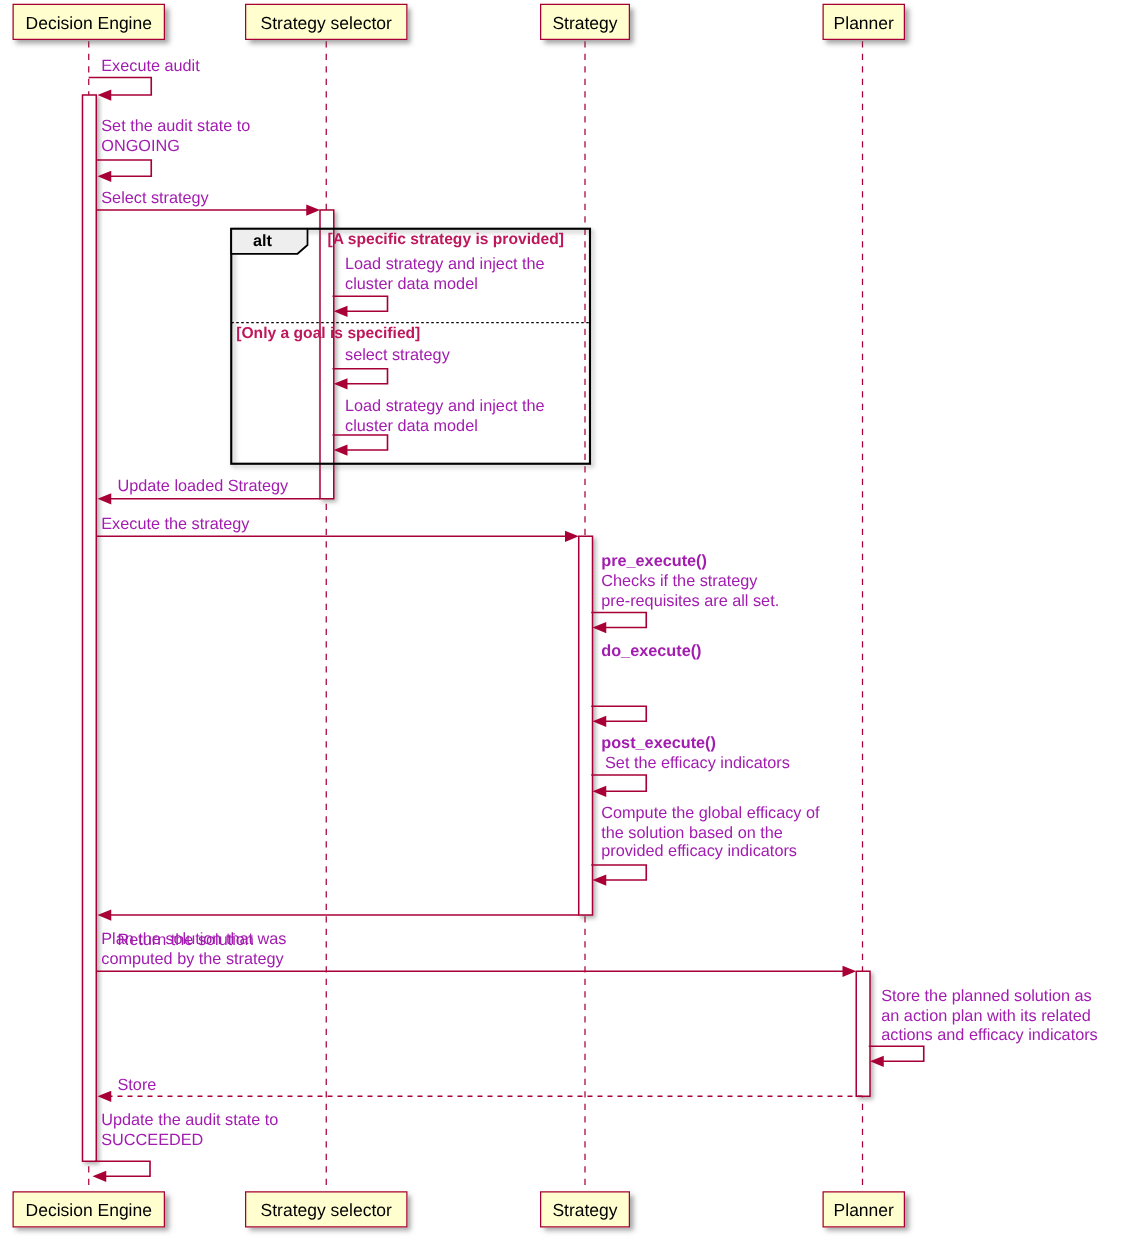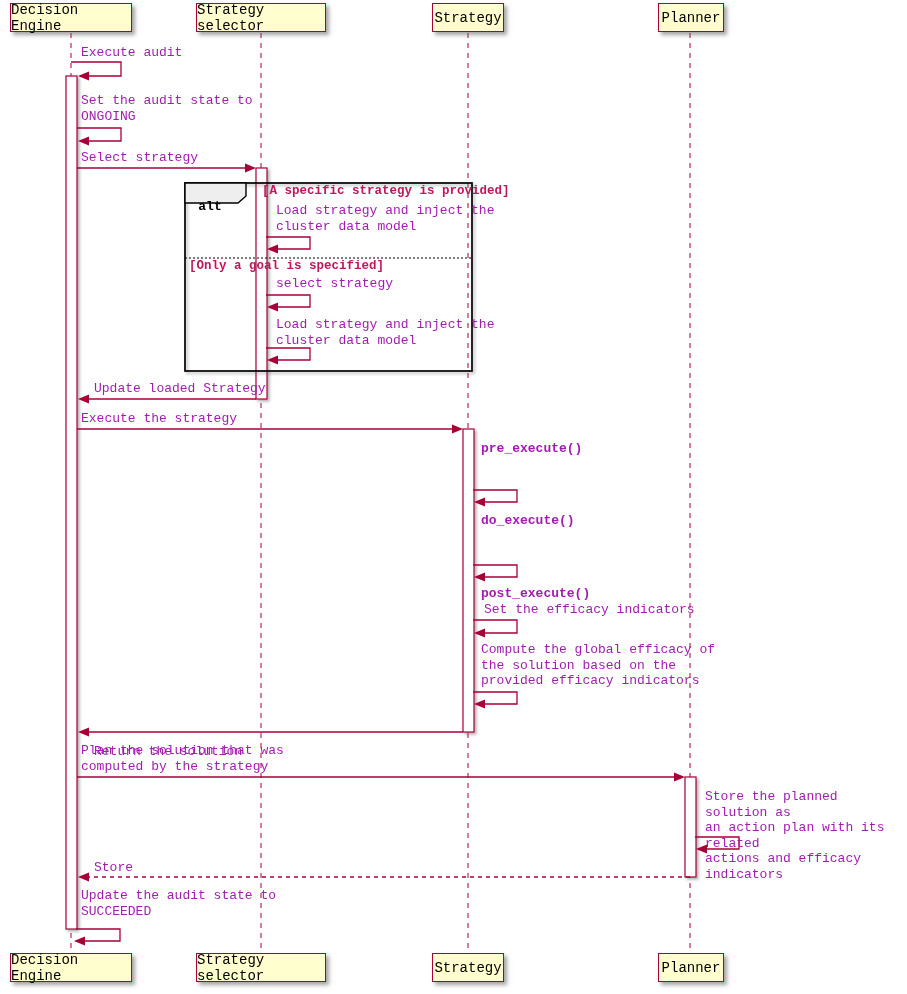--- a/index.html
+++ b/index.html
@@ -1,28 +1,28 @@
 <!DOCTYPE html>
 <html><head>
 <meta charset="utf-8">
 <style>
   html,body{margin:0;padding:0;background:#fff;}
   .stage{position:relative;width:907px;height:994px;background:#fff;
-         font-family:Liberation Mono, monospace;overflow:hidden;}
+         font-family:Liberation Sans, sans-serif;overflow:hidden;}
   .stage svg{position:absolute;left:0;top:0;}
   
   .pbox{position:absolute;height:27px;background:#FEFECE;border:1.5px solid #A80036;
         box-shadow:3px 3px 4px rgba(90,90,90,.55);display:flex;align-items:center;
         justify-content:center;font-size:14px;color:#000;}
   
   .msg{position:absolute;font-size:13px;line-height:15.5px;color:#a21caf;white-space:pre-line;}
   .bold{font-weight:bold;}
   .cond{position:absolute;font-size:12.5px;line-height:15px;font-weight:bold;color:#be185d;white-space:pre-line;}
   .alt-op{position:absolute;left:185px;top:185px;width:50px;text-align:center;
-          font-weight:bold;font-size:13px;color:#000;margin-top:14px;}
+          font-weight:bold;font-size:13px;color:#000;}
   
   .ll{stroke:#A80036;stroke-width:1;stroke-dasharray:5,5;}
   .ar{stroke:#A80036;stroke-width:1.3;fill:none;}
   .dash{stroke-dasharray:4,4;}
   .ah{fill:#A80036;stroke:none;}
   .bar{fill:#FFFFFF;stroke:#A80036;stroke-width:1.2;
        filter:drop-shadow(2.5px 2.5px 1.5px rgba(100,100,100,.5));}
   .frag{fill:none;stroke:#000000;stroke-width:1.7;
         filter:drop-shadow(2.5px 2.5px 1.5px rgba(100,100,100,.5));}
   .pent{fill:#EEEEEE;stroke:#000000;stroke-width:1.4;}
@@ -145,20 +145,22 @@
   <div class="msg" style="left:81px;top:150px">Select strategy</div>
   <div class="msg" style="left:276px;top:203px">Load strategy and inject the
 cluster data model</div>
   <div class="msg" style="left:276px;top:276px">select strategy</div>
   <div class="msg" style="left:276px;top:317px">Load strategy and inject the
 cluster data model</div>
   <div class="msg" style="left:94px;top:381px">Update loaded Strategy</div>
   <div class="msg" style="left:81px;top:411px">Execute the strategy</div>
 
   <div class="msg bold" style="left:481px;top:441px">pre_execute()</div>
+  <div class="msg" style="left:481px;top:457px">Checks if the strategy
+pre-requisites are all set.</div>
 
   <div class="msg bold" style="left:481px;top:513px">do_execute()</div>
 
   <div class="msg bold" style="left:481px;top:586px">post_execute()</div>
   <div class="msg" style="left:484px;top:602px">Set the efficacy indicators</div>
 
   <div class="msg" style="left:481px;top:642px">Compute the global efficacy of
 the solution based on the
 provided efficacy indicators</div>
   <div class="msg" style="left:94px;top:744px">Return the solution</div>

